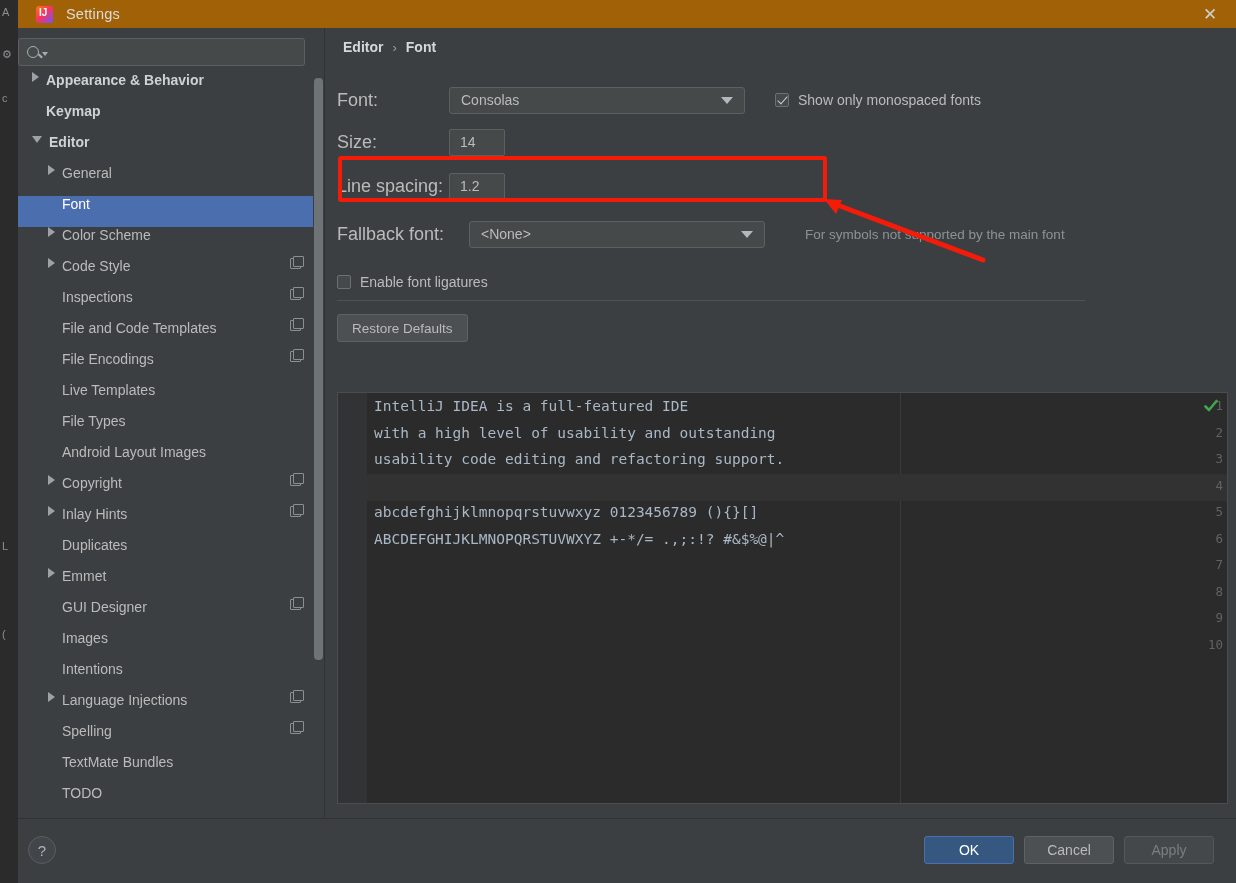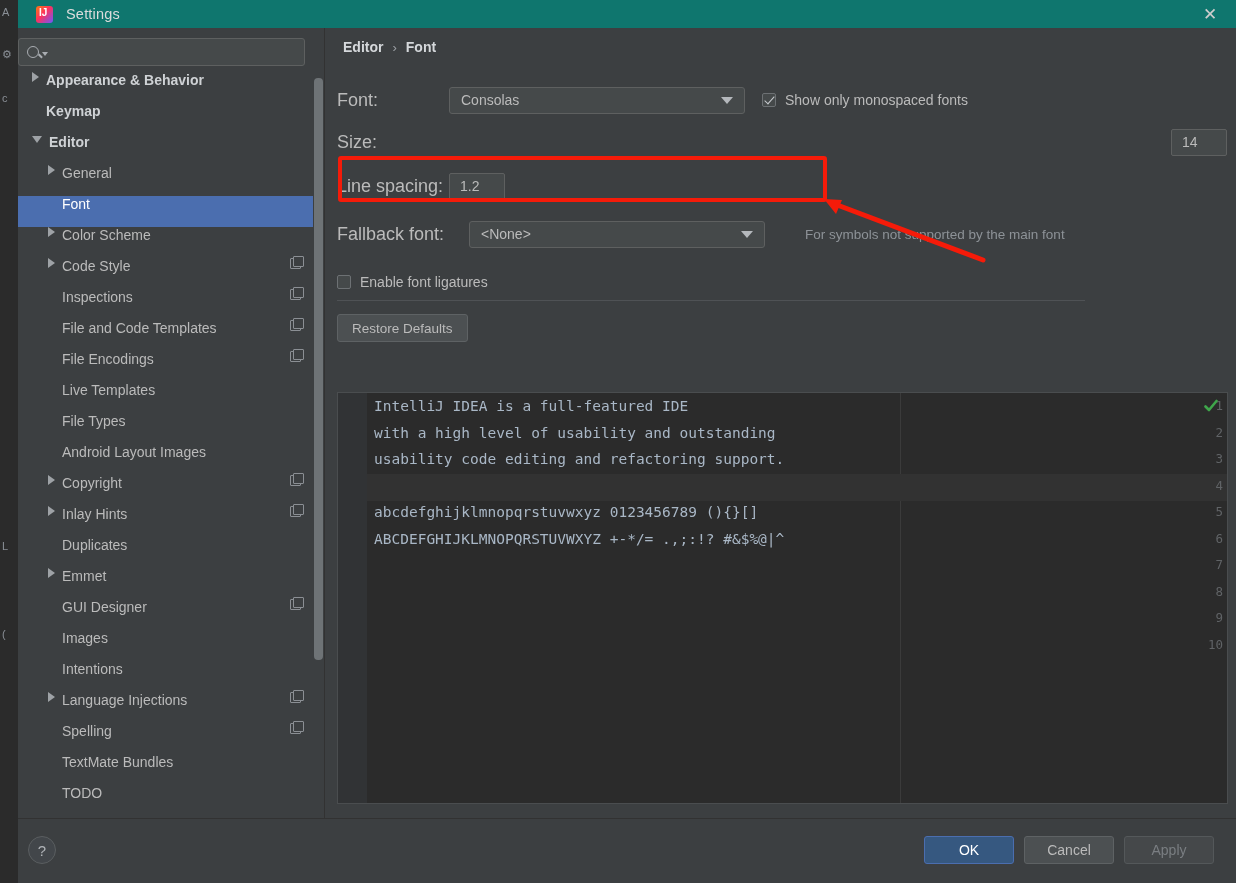--- a/index.html
+++ b/index.html
@@ -10,21 +10,21 @@
     overflow: hidden;
   }
   .root { position: relative; width: 1236px; height: 883px; background: #3c3f41; }
 
   
   .bg-strip { position: absolute; left: 0; top: 0; width: 18px; height: 883px; background: #2b2b2b; }
   .bg-glyph { position: absolute; color: #8a8f96; font-size: 11px; }
 
   
   .titlebar { position: absolute; left: 18px; top: 0; width: 1218px; height: 28px;
-              background: #0f766e; display: flex; align-items: center; }
+              background: #a16207; display: flex; align-items: center; }
   .app-icon { width: 17px; height: 17px; margin-left: 18px; position: relative;
               border-radius: 3px;
               background: linear-gradient(135deg,#f97a12 0%,#fe315d 45%,#6b57ff 100%); }
   .app-icon span { position: absolute; left: 3px; top: 1px; color: #fff;
                    font-size: 10px; font-weight: bold; font-family: "Liberation Sans", sans-serif; }
   .title-text { margin-left: 13px; color: #dcdcdc; font-size: 14.5px; letter-spacing: .2px; }
   .close-btn { position: absolute; right: 14px; top: 2px; width: 24px; height: 24px;
                display: flex; align-items: center; justify-content: center;
                color: #cdcdcd; font-size: 17px; font-weight: 300; cursor: pointer; }
 
@@ -283,27 +283,27 @@
       </div>
 
       <div class="form">
 
         <div class="form-row">
           <div class="lbl">Font:</div>
           <div class="combo">
             <div class="combo-val">Consolas</div>
             <div class="combo-caret"></div>
           </div>
-          <div class="cb-row" style="margin-left:17px;">
+          <div class="cb-row" style="margin-left:30px;">
             <div class="checkbox checked"></div>
             <div class="cb-label">Show only monospaced fonts</div>
           </div>
         </div>
 
-        <div class="form-row" style="margin-bottom:16px;justify-content:space-between;">
+        <div class="form-row" style="margin-bottom:16px;">
           <div class="lbl">Size:</div>
           <div class="num-field">14</div>
         </div>
 
         <div class="form-row" style="margin-bottom:20px;">
           <div class="lbl">Line spacing:</div>
           <div class="num-field">1.2</div>
         </div>
 
         <div class="form-row" style="margin-bottom:20px;gap:20px;">

